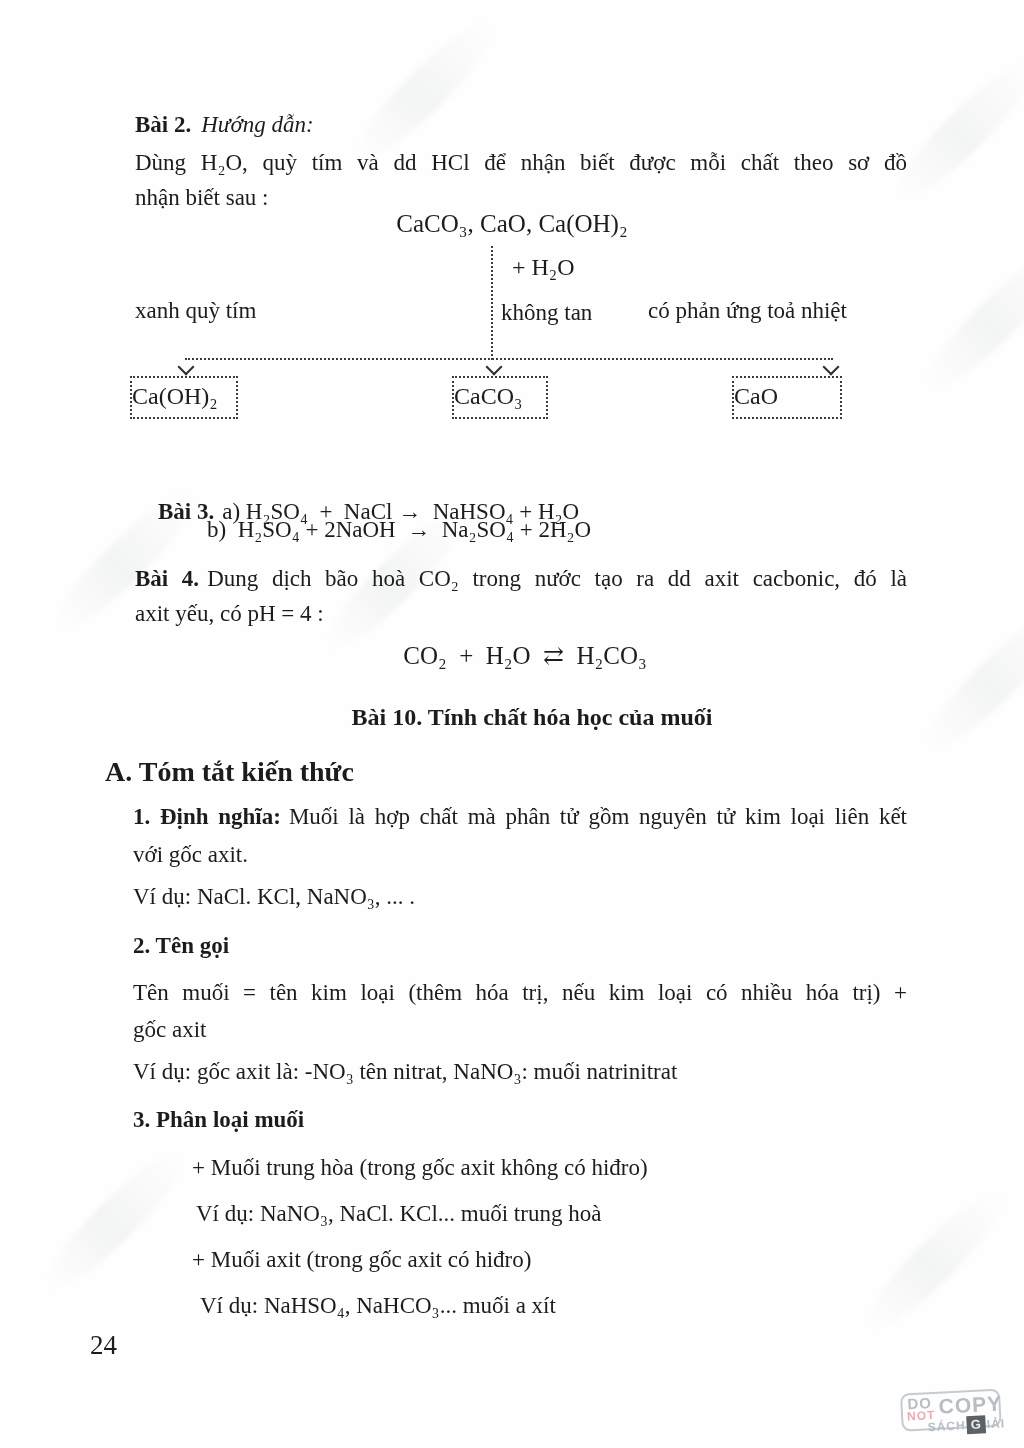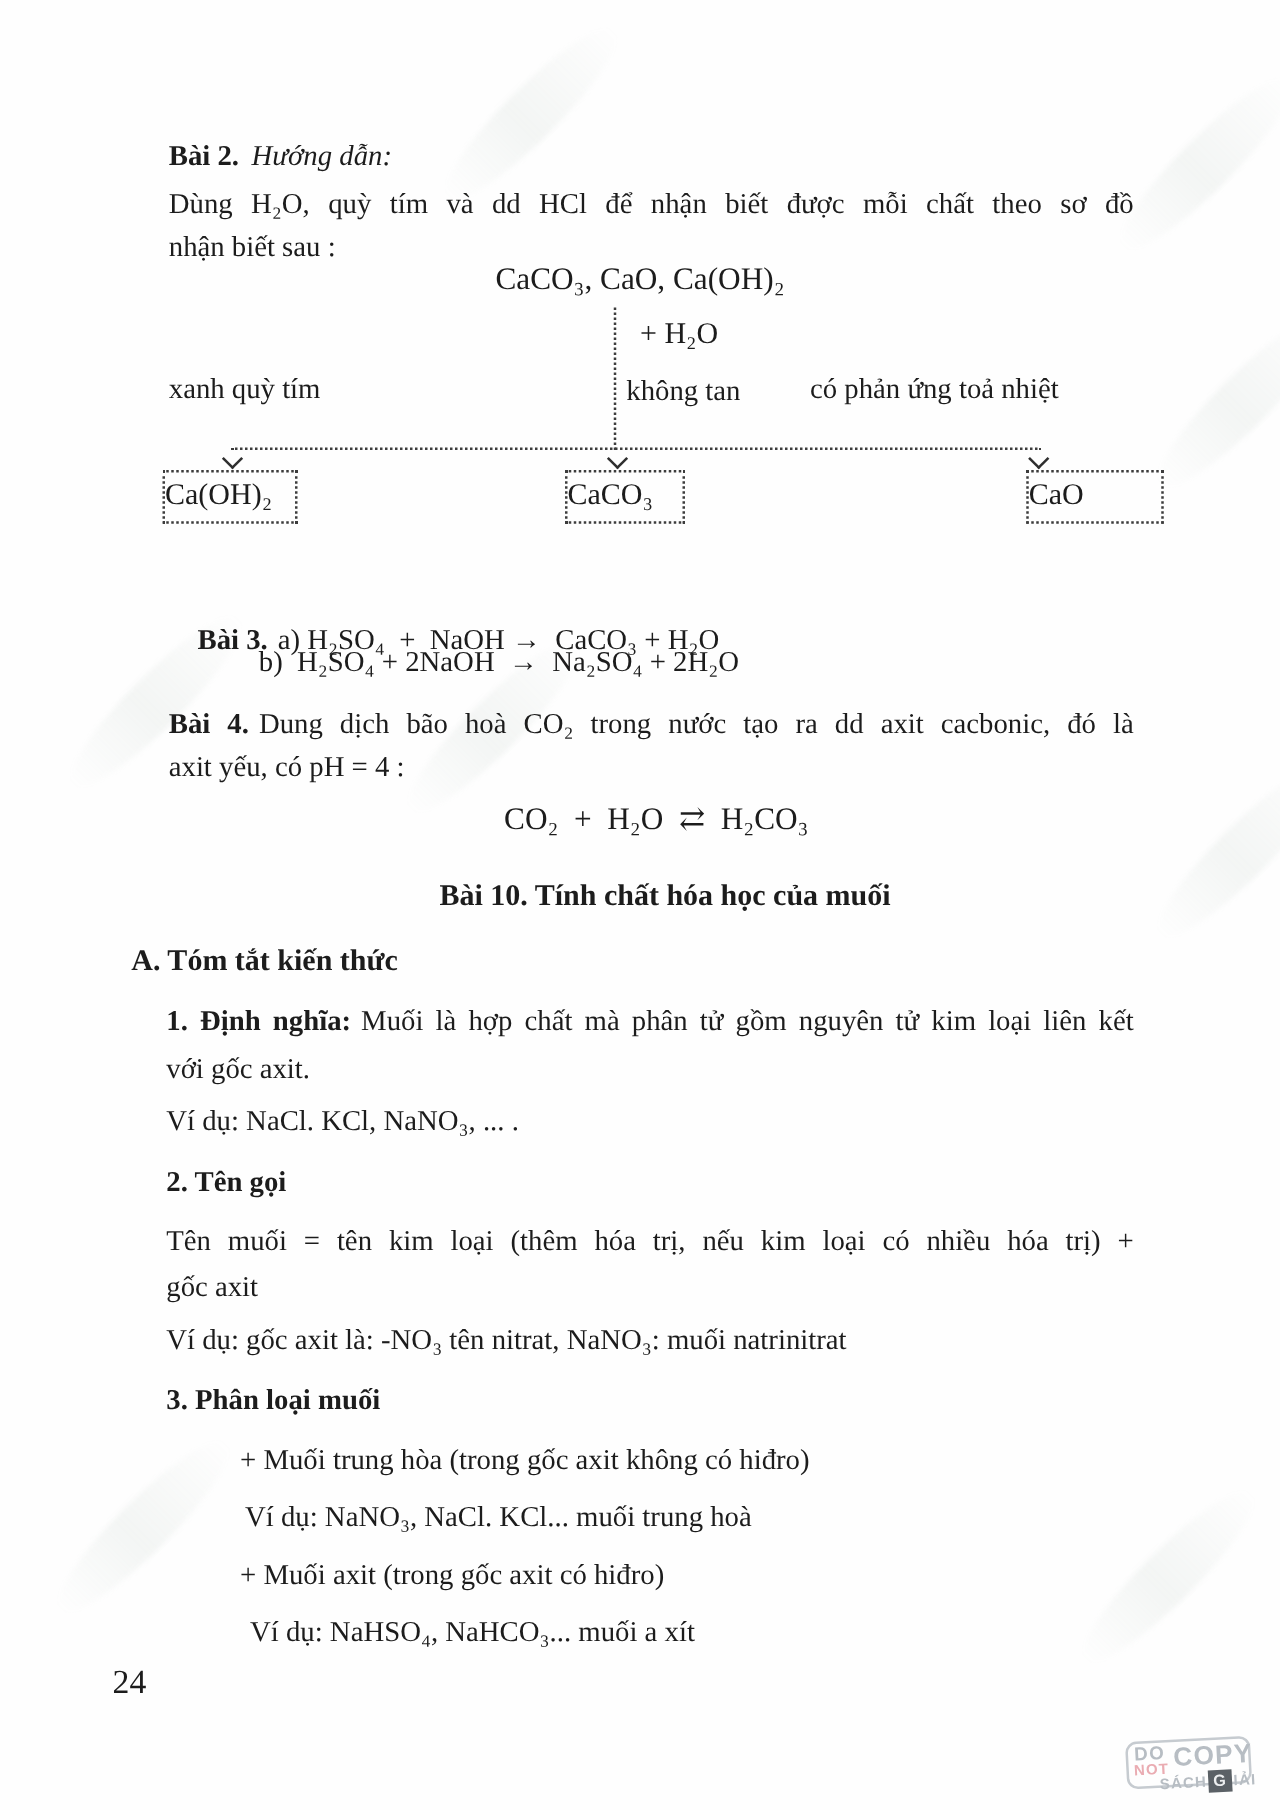--- a/index.html
+++ b/index.html
@@ -81,37 +81,37 @@
     <div class="t" style="top:50px;left:512px;font-size:24px;">+ H₂O</div>
     <div class="t" style="top:94px;left:135px;">xanh quỳ tím</div>
     <div class="t" style="top:96px;left:501px;">không tan</div>
     <div class="t" style="top:94px;left:648px;">có phản ứng toả nhiệt</div>
     <div class="hdot" style="left:185px;top:158px;width:648px;"></div>
     <div class="arrowhead" style="left:180px;top:161px;"></div>
     <div class="arrowhead" style="left:488px;top:161px;"></div>
     <div class="arrowhead" style="left:825px;top:161px;"></div>
     <div class="dashbox" style="left:130px;top:176px;width:104px;">Ca(OH)₂</div>
     <div class="dashbox" style="left:452px;top:176px;width:92px;">CaCO₃</div>
-    <div class="dashbox" style="left:821px;top:176px;width:106px;">CaO</div>
+    <div class="dashbox" style="left:732px;top:176px;width:106px;">CaO</div>
   </div>
 
   <div class="t eq" style="top:462px;left:135px;">
-    <span class="b" style="margin-right:8px;">Bài 3.</span><span class="eq">a) H₂SO₄  +  NaOH →  CaCO₃ + H₂O</span>
+    <span class="b" style="margin-right:8px;">Bài 3.</span><span class="eq">a) H₂SO₄  +  NaCl →  NaHSO₄ + H₂O</span>
   </div>
   <div class="t eq" style="top:513px;left:207px;">b)  H₂SO₄ + 2NaOH  →  Na₂SO₄ + 2H₂O</div>
 
   <div class="t jline" style="top:562px;left:135px;width:772px;">
     <span class="b" style="margin-right:8px;">Bài 4.</span><span>Dung dịch bão hoà CO₂ trong nước tạo ra dd axit cacbonic, đó là</span>
   </div>
   <div class="t" style="top:597px;left:135px;">axit yếu, có pH  = 4 :</div>
   <div class="t eq centerline" style="top:638px;left:13px;font-size:25px;">CO₂  +  H₂O  ⇄  H₂CO₃</div>
 
   <div class="t b centerline" style="top:700px;left:20px;font-size:24px;">Bài 10. Tính chất hóa học của muối</div>
 
-  <div class="t b" style="top:752px;left:105px;font-size:24px;">A. Tóm tắt kiến thức</div>
+  <div class="t b" style="top:752px;left:105px;font-size:28px;">A. Tóm tắt kiến thức</div>
 
   <div class="t jline" style="top:800px;left:133px;width:774px;">
     <span class="b" style="margin-right:8px;">1. Định nghĩa:</span><span>Muối là hợp chất mà phân tử gồm nguyên tử kim loại liên kết</span>
   </div>
   <div class="t" style="top:838px;left:133px;">với gốc axit.</div>
 
   <div class="t" style="top:880px;left:133px;">Ví dụ: NaCl. KCl, NaNO₃, ... .</div>
 
   <div class="t b" style="top:929px;left:133px;">2. Tên gọi</div>
 

